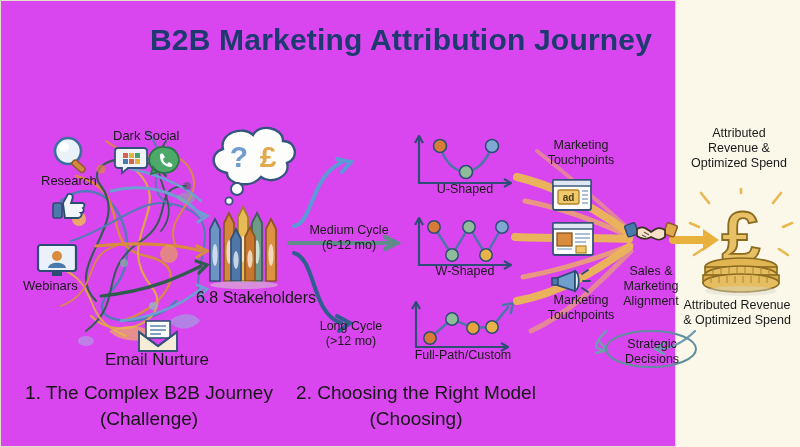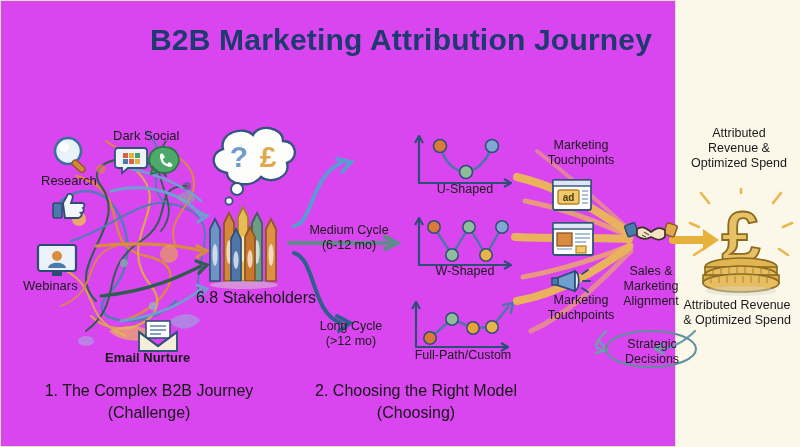--- a/index.html
+++ b/index.html
@@ -14,21 +14,21 @@
     border:1px solid #e3dfc8;
     box-sizing:border-box;
   }
   .ttl{
     position:absolute;left:0;top:22px;width:800px;text-align:center;
     font-size:30px;font-weight:bold;color:#1e3a70;letter-spacing:.2px;
   }
   .lbl{position:absolute;color:#1a1a1a;font-size:12.5px;line-height:1.18;text-align:right;}
   .lbl.c{text-align:center;}
   .cap{
-    position:absolute;font-size:16px;color:#161616;text-align:center;
+    position:absolute;font-size:19px;color:#161616;text-align:center;
     line-height:1.35;width:250px;
   }
   svg{position:absolute;left:0;top:0;overflow:visible;}
   .ico{position:absolute;}
 </style>
 </head>
 <body>
 
 <div id="canvas">
 
@@ -109,21 +109,21 @@
   <div class="lbl" style="left:22px;top:277px;font-size:13px;">Webinars</div>
 
   <svg class="ico" style="left:136px;top:318px;" width="42" height="34">
     <rect x="9" y="2" width="24" height="17" fill="#fdfdfb" stroke="#33527a" stroke-width="1.6"></rect>
     <g stroke="#5d83ad" stroke-width="1.4">
         <path d="M13 7h16M13 11h16M13 15h11"></path>
       </g>
     <path d="M2 13 L21 27 L40 13 L40 32 L2 32Z" fill="#f6edd8" stroke="#33527a" stroke-width="1.9"></path>
     <path d="M2 13 L21 27 L40 13" fill="none" stroke="#33527a" stroke-width="1.9"></path>
   </svg>
-  <div class="lbl" style="left:104px;top:349px;font-size:13px;font-weight:bold;">Email Nurture</div>
+  <div class="lbl" style="left:104px;top:349px;font-size:17px;">Email Nurture</div>
 
   <svg class="ico" style="left:200px;top:118px;" width="102" height="86">
     <path d="M22 30 C18 14,42 6,52 16 C58 4,82 8,82 22 C96 22,98 40,86 44 C90 58,70 66,60 58 C50 70,26 66,26 54 C10 52,8 34,22 30Z" fill="#fdfdfb" stroke="#35557e" stroke-width="2.4"></path>
     <circle cx="36" cy="70" r="6" fill="#fdfdfb" stroke="#35557e" stroke-width="2"></circle>
     <circle cx="28" cy="82" r="3.6" fill="#fdfdfb" stroke="#35557e" stroke-width="1.8"></circle>
     <text x="38" y="48" font-family="Liberation Sans, sans-serif" font-size="30" font-weight="bold" fill="#6f9ccc" text-anchor="middle">?</text>
     <text x="67" y="48" font-family="Liberation Sans, sans-serif" font-size="30" font-weight="bold" fill="#e0a94c" text-anchor="middle">£</text>
   </svg>
 
   <svg class="ico" style="left:205px;top:206px;" width="92" height="82">

